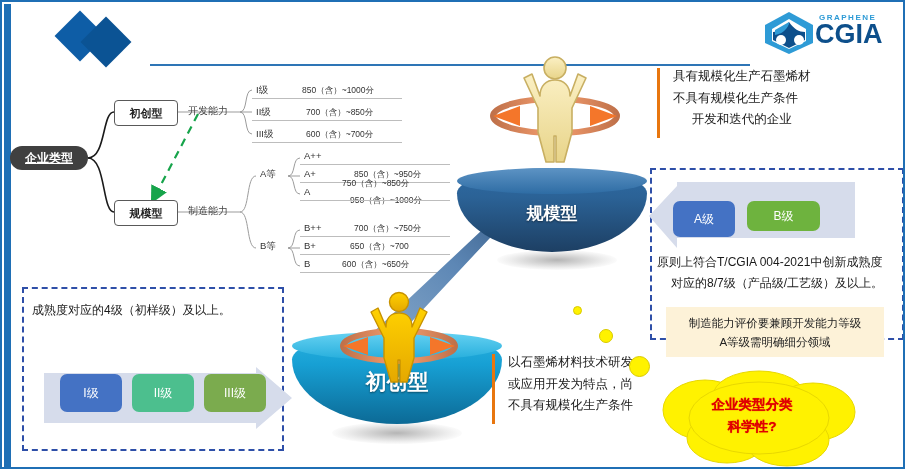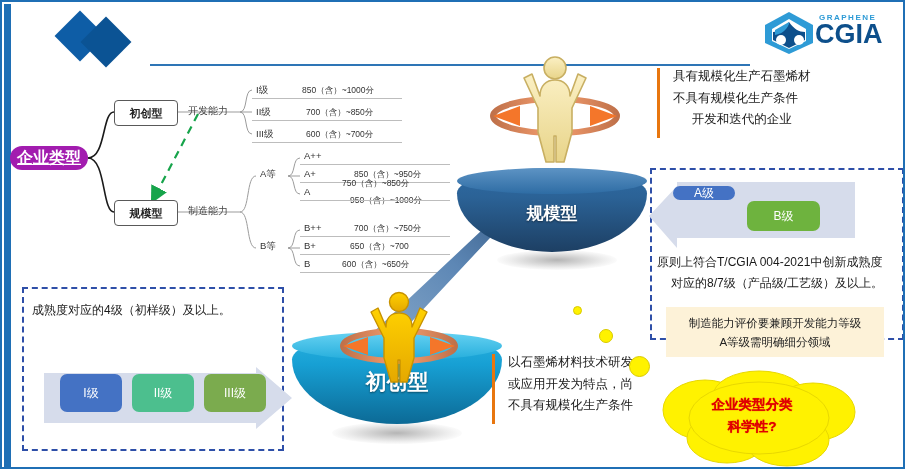--- a/index.html
+++ b/index.html
@@ -24,21 +24,21 @@
   .title-rule{position:absolute;left:148px;top:62px;width:600px;height:2px;background:#2E75B6;}
 
   .cgia{position:absolute;right:12px;top:8px;width:130px;height:48px;}
   .cgia .txt-graphene{position:absolute;left:58px;top:3px;font-size:8px;font-weight:bold;color:#2E9BD6;letter-spacing:1.5px;}
   .cgia .txt-cgia{position:absolute;left:54px;top:11px;font-size:27px;font-weight:bold;color:#0D4F8B;letter-spacing:0px;line-height:1;}
 
   
   .map{position:absolute;left:0;top:66px;width:460px;height:210px;}
   .node-root{
     position:absolute;left:8px;top:78px;width:78px;height:24px;
-    background:#a21caf;border-radius:12px;color:#fff;font-size:16px;font-weight:bold;
+    background:#404040;border-radius:12px;color:#fff;font-size:12px;font-weight:bold;
     display:flex;align-items:center;justify-content:center;text-decoration:underline;
   }
   .node-box{
     position:absolute;width:62px;height:24px;background:#fff;border:1.4px solid #595959;
     border-radius:4px;font-size:11px;font-weight:bold;color:#222;
     display:flex;align-items:center;justify-content:center;
   }
   .node-chuang{left:112px;top:32px;}
   .node-gui{left:112px;top:132px;}
   .cap-label{position:absolute;font-size:10px;color:#444;}
@@ -276,21 +276,21 @@
       <div>不具有规模化生产条件</div>
       <div style="text-align:center;">开发和迭代的企业</div>
     </div>
   </div>
 
   <div class="dash-box" style="left:648px;top:166px;width:250px;height:168px;"></div>
 
   <svg style="position:absolute;left:645px;top:176px;width:210px;height:70px;" viewBox="0 0 210 70">
     <path d="M30 4 L208 4 L208 60 L30 60 L30 70 L2 38 L30 8 Z" fill="#D6DCEB"></path>
   </svg>
-  <div class="chip" style="left:671px;top:184px;width:62px;height:14px;background:#4472C4;">A级</div>
+  <div class="chip" style="left:671px;top:199px;width:62px;height:36px;background:#4472C4;">A级</div>
   <div class="chip" style="left:745px;top:199px;width:73px;height:30px;background:#6EB33E;">B级</div>
 
   <div class="note-txt" style="left:655px;top:250px;width:240px;">
     <div>原则上符合T/CGIA 004-2021中创新成熟度</div>
     <div style="text-align:center;">对应的8/7级（产品级/工艺级）及以上。</div>
   </div>
 
   <div class="beige-note" style="left:664px;top:305px;width:218px;height:50px;">
     <div>制造能力评价要兼顾开发能力等级</div>
     <div>A等级需明确细分领域</div>

